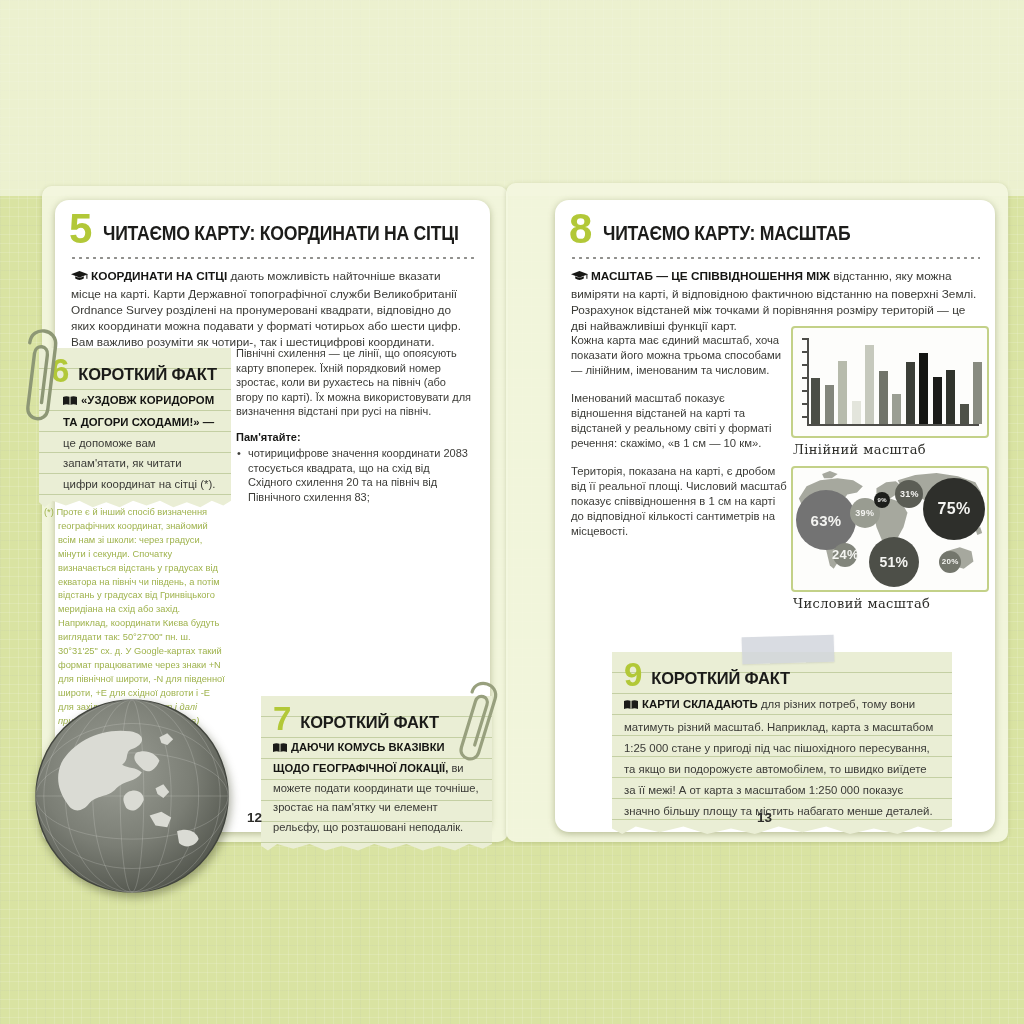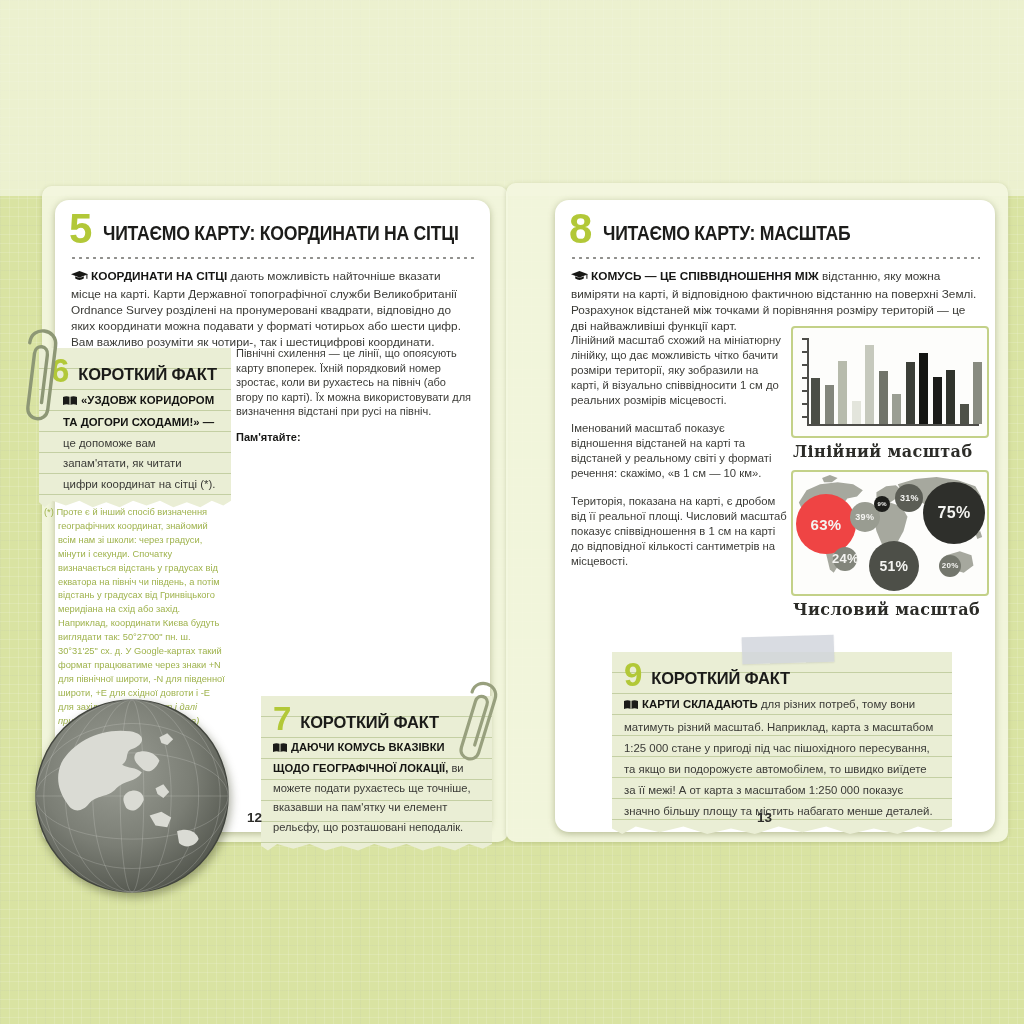--- a/index.html
+++ b/index.html
@@ -41,21 +41,21 @@
   .book-icon{display:inline-block;vertical-align:-2px;margin-right:4px;}
   .footnote{position:absolute;font-size:9.3px;line-height:13.9px;color:#9fb34d;}
   .footnote .marker-indent{text-indent:-14px;padding-left:14px;display:block;}
   .footnote .it{font-style:italic;}
   .remember-title{font-weight:bold;color:#171715;}
   ul.remember{margin:2px 0 0 0;padding-left:12px;list-style:none;}
   ul.remember li{position:relative;margin-bottom:2px;}
   ul.remember li:before{content:"•";position:absolute;left:-11px;color:#3c3c38;}
   .figures{position:absolute;}
   .fig-box{background:#fdfdfb;border:2px solid #c3d188;border-radius:4px;position:relative;overflow:hidden;box-sizing:border-box;}
-  .fig-cap{font-family:"DejaVu Serif",serif;font-weight:bold;font-size:16px;color:#2c2c28;letter-spacing:.4px;margin:4px 0 9px 2px;}
+  .fig-cap{font-family:"DejaVu Serif",serif;font-weight:normal;font-size:13px;color:#2c2c28;letter-spacing:.4px;margin:4px 0 9px 2px;}
   .chart-inner{position:absolute;left:14px;right:8px;top:10px;bottom:10px;border-left:2px solid #4d4d49;border-bottom:2px solid #4d4d49;display:flex;align-items:flex-end;gap:4.5px;padding:0 2px;}
   .chart-ticks{position:absolute;left:9px;top:10px;bottom:12px;width:5px;
     background-image:repeating-linear-gradient(to bottom,#4d4d49 0 2px,transparent 2px 13px);}
   .bar{width:9px;flex:0 0 auto;}
   .map-svg{position:absolute;left:0;top:0;width:100%;height:100%;}
   .bubble{position:absolute;border-radius:50%;transform:translate(-50%,-50%);color:#f4f4f1;display:flex;align-items:center;justify-content:center;font-weight:bold;letter-spacing:.3px;}
   .page-num{position:absolute;font-size:13.5px;font-weight:bold;color:#2d2d2a;}
   .tape{position:absolute;width:92px;height:27px;background:rgba(208,211,219,.8);transform:rotate(-1.6deg);box-shadow:0 1px 2px rgba(0,0,0,.08);}
   .globe{position:absolute;filter:drop-shadow(2px 4px 5px rgba(60,65,35,.45));}
   .paperclip{position:absolute;}
@@ -104,60 +104,61 @@
 
     <div class="footnote" style="left:-11px;top:306px;width:184px;">
       <span class="marker-indent"><span>(*) Проте є й інший спосіб визначення географічних координат, знайомий всім нам зі школи: через градуси, мінути і секунди. Спочатку визначається відстань у градусах від екватора на північ чи південь, а потім відстань у градусах від Гринвіцького меридіана на схід або захід. Наприклад, координати Києва будуть виглядати так: 50°27'00" пн. ш. 30°31'25" сх. д. У Google-картах такий формат працюватиме через знаки +N для північної широти, -N для південної широти, +E для східної довготи і -E для західної довготи</span>
       <span class="it">(тут і далі примітки наукового редактора)</span></span>
     </div>
 
     <div class="body-text" style="position:absolute;left:181px;top:146px;width:238px;">
       <p style="margin:0 0 11px 0;">Північні схилення — це лінії, що опоясують карту впоперек. Їхній порядковий номер зростає, коли ви рухаєтесь на північ (або вгору по карті). Їх можна використовувати для визначення відстані при русі на північ.</p>
       <div class="remember-title">Пам'ятайте:</div>
       <ul class="remember">
+        <li>чотирицифрове значення координати 2083 стосується квадрата, що на схід від Східного схилення 20 та на північ від Північного схилення 83;</li>
       </ul>
     </div>
 
     <div class="fact-box" style="left:206px;top:496px;width:231px;min-height:116px;">
       <div class="fact-head">
         <div class="fact-num">7</div>
         <div class="fact-title">КОРОТКИЙ ФАКТ</div>
       </div>
       <div class="fact-text" style="line-height:19.5px;font-size:11.2px;">
         <span class="book-icon">
           <svg width="14" height="10" viewBox="0 0 14 10">
               <path d="M0 1 Q3.5 -0.5 7 1 Q10.5 -0.5 14 1 L14 9 Q10.5 7.5 7 9 Q3.5 7.5 0 9 Z" fill="#1b1b19"></path>
               <line x1="7" y1="1" x2="7" y2="9" stroke="#eaeed5" stroke-width="1"></line>
             </svg>
         </span><span class="lead">ДАЮЧИ КОМУСЬ ВКАЗІВКИ ЩОДО ГЕОГРАФІЧНОЇ ЛОКАЦІЇ,</span>
-        <span>ви можете подати рухаєтесь ще точніше, вказавши на пам'ятку чи елемент рельєфу, що розташовані неподалік.</span>
+        <span>ви можете подати координати ще точніше, зростає на пам'ятку чи елемент рельєфу, що розташовані неподалік.</span>
       </div>
     </div>
   </div>
 
   <div class="page page-right">
     <div class="chap-head">
       <div class="chap-num">8</div>
       <div class="chap-title">ЧИТАЄМО КАРТУ: МАСШТАБ</div>
     </div>
     <div class="dots"></div>
 
     <div class="intro" style="width:408px;">
       <span class="cap-icon">
         <svg width="17" height="11" viewBox="0 0 17 11">
             <polygon points="8.5,0 17,3.2 8.5,6.4 0,3.2" fill="#171715"></polygon>
             <path d="M4.2 5.2 L4.2 7.6 Q8.5 10.4 12.8 7.6 L12.8 5.2 Q8.5 8 4.2 5.2 Z" fill="#171715"></path>
             <rect x="15.4" y="3.2" width="1" height="4.6" fill="#171715"></rect>
           </svg>
-      </span><span class="b">КОМУСЬ — ЦЕ СПІВВІДНОШЕННЯ МІЖ</span>
+      </span><span class="b">МАСШТАБ — ЦЕ СПІВВІДНОШЕННЯ МІЖ</span>
       <span>відстанню, яку можна виміряти на карті, й відповідною фактичною відстанню на поверхні Землі. Розрахунок відстаней між точками й порівняння розміру територій — це дві найважливіші функції карт.</span>
     </div>
 
     <div class="body-text" style="position:absolute;left:16px;top:133px;width:216px;font-size:11.3px;line-height:15px;">
-      <p style="margin:0 0 13px 0;">Лінійний масштаб схожий на мініатюрну лінійку, що дає можливість чітко бачити розміри території, яку зобразили на карті, й візуально співвідносити 1 см до реальних розмірів місцевості.</p>
+      <p style="margin:0 0 13px 0;">Кожна карта має єдиний масштаб, хоча показати його можна трьома способами — лінійним, іменованим та числовим.</p>
       <p style="margin:0 0 13px 0;">Іменований масштаб показує відношення відстаней на карті та відстаней у реальному світі у форматі речення: скажімо, «в 1 см — 10 км».</p>
       <p style="margin:0;">Територія, показана на карті, є дробом від її реальної площі. Числовий масштаб показує співвідношення в 1 см на карті до відповідної кількості сантиметрів на місцевості.</p>
     </div>
 
     <div class="figures" style="left:236px;top:126px;width:198px;">
       <div class="fig-box" style="width:198px;height:112px;">
         <div class="chart-ticks"></div>
         <div class="chart-inner">
             <div class="bar" style="height: 53%; background: rgb(75, 78, 70);"></div>
             <div class="bar" style="height: 45%; background: rgb(131, 134, 124);"></div>
@@ -186,21 +187,21 @@
             <path d="M86 20 L96 14 106 13 112 18 108 25 100 30 92 28 86 26 Z"></path>
             <path d="M86 34 L100 30 112 34 118 44 114 58 106 72 99 79 93 74 86 58 83 44 Z"></path>
             <path d="M108 12 L126 7 148 5 170 8 188 14 194 24 188 34 176 38 166 34 158 42 150 38 142 34 132 30 120 26 112 20 Z"></path>
             <path d="M146 40 L154 38 158 48 152 58 146 52 Z"></path>
             <path d="M162 46 L170 44 176 52 170 56 164 52 Z"></path>
             <path d="M158 82 L172 78 184 82 186 92 176 99 164 96 156 90 Z"></path>
             <path d="M188 60 L193 58 195 64 190 66 Z"></path>
           </g>
         </svg>
         <div style="position:absolute;left:0;top:0;right:0;bottom:0;">
-            <div class="bubble" style="left: 17%; top: 43%; width: 60px; height: 60px; background: #ef4444; font-size: 15px;">63%</div>
+            <div class="bubble" style="left: 17%; top: 43%; width: 60px; height: 60px; background: #737373; font-size: 15px;">63%</div>
             <div class="bubble" style="left: 37%; top: 37%; width: 30px; height: 30px; background: rgb(153, 156, 145); font-size: 9px;">39%</div>
             <div class="bubble" style="left: 27%; top: 71%; width: 24px; height: 24px; background: rgb(130, 133, 123); font-size: 13px;">24%</div>
             <div class="bubble" style="left: 52%; top: 77%; width: 50px; height: 50px; background: rgb(77, 79, 72); font-size: 14px;">51%</div>
             <div class="bubble" style="left: 46%; top: 26%; width: 16px; height: 16px; background: rgb(29, 30, 27); font-size: 6px;">9%</div>
             <div class="bubble" style="left: 60%; top: 21%; width: 28px; height: 28px; background: rgb(91, 93, 85); font-size: 9px;">31%</div>
             <div class="bubble" style="left: 83%; top: 34%; width: 62px; height: 62px; background: rgb(46, 47, 43); font-size: 16px;">75%</div>
             <div class="bubble" style="left: 81%; top: 77%; width: 22px; height: 22px; background: rgb(115, 118, 108); font-size: 8px;">20%</div>
           </div>
       </div>
       <div class="fig-cap">Числовий масштаб</div>

